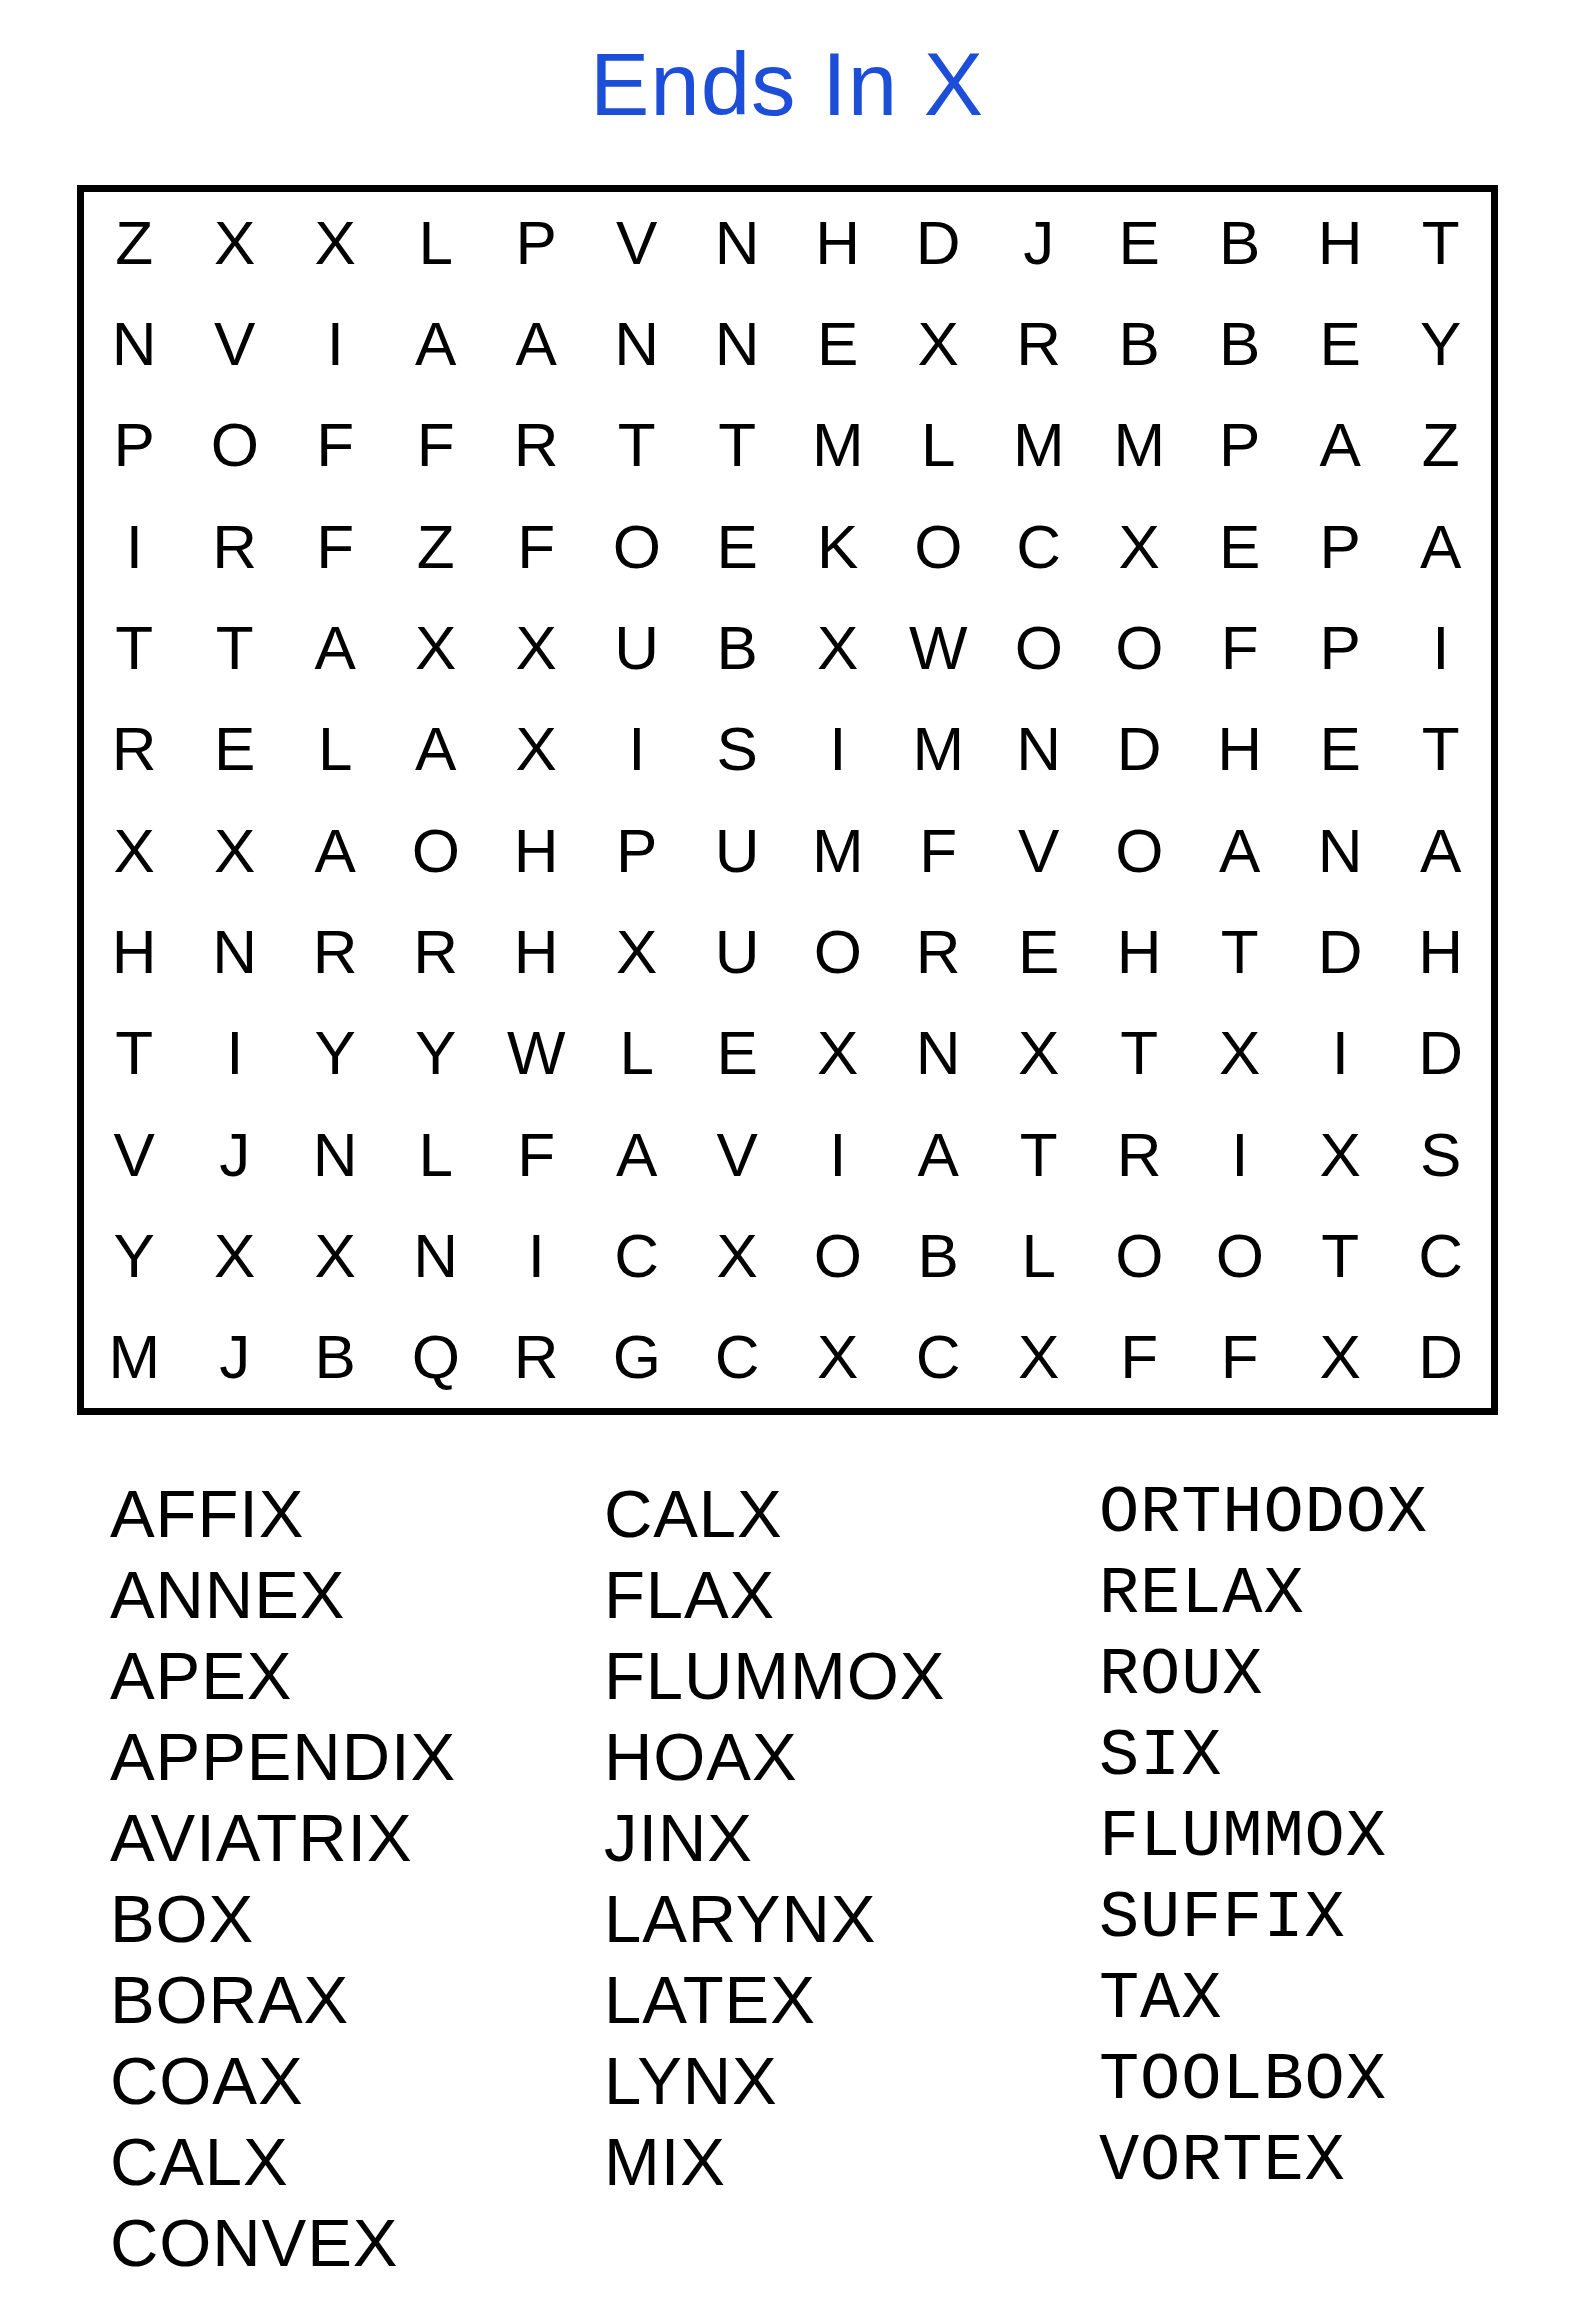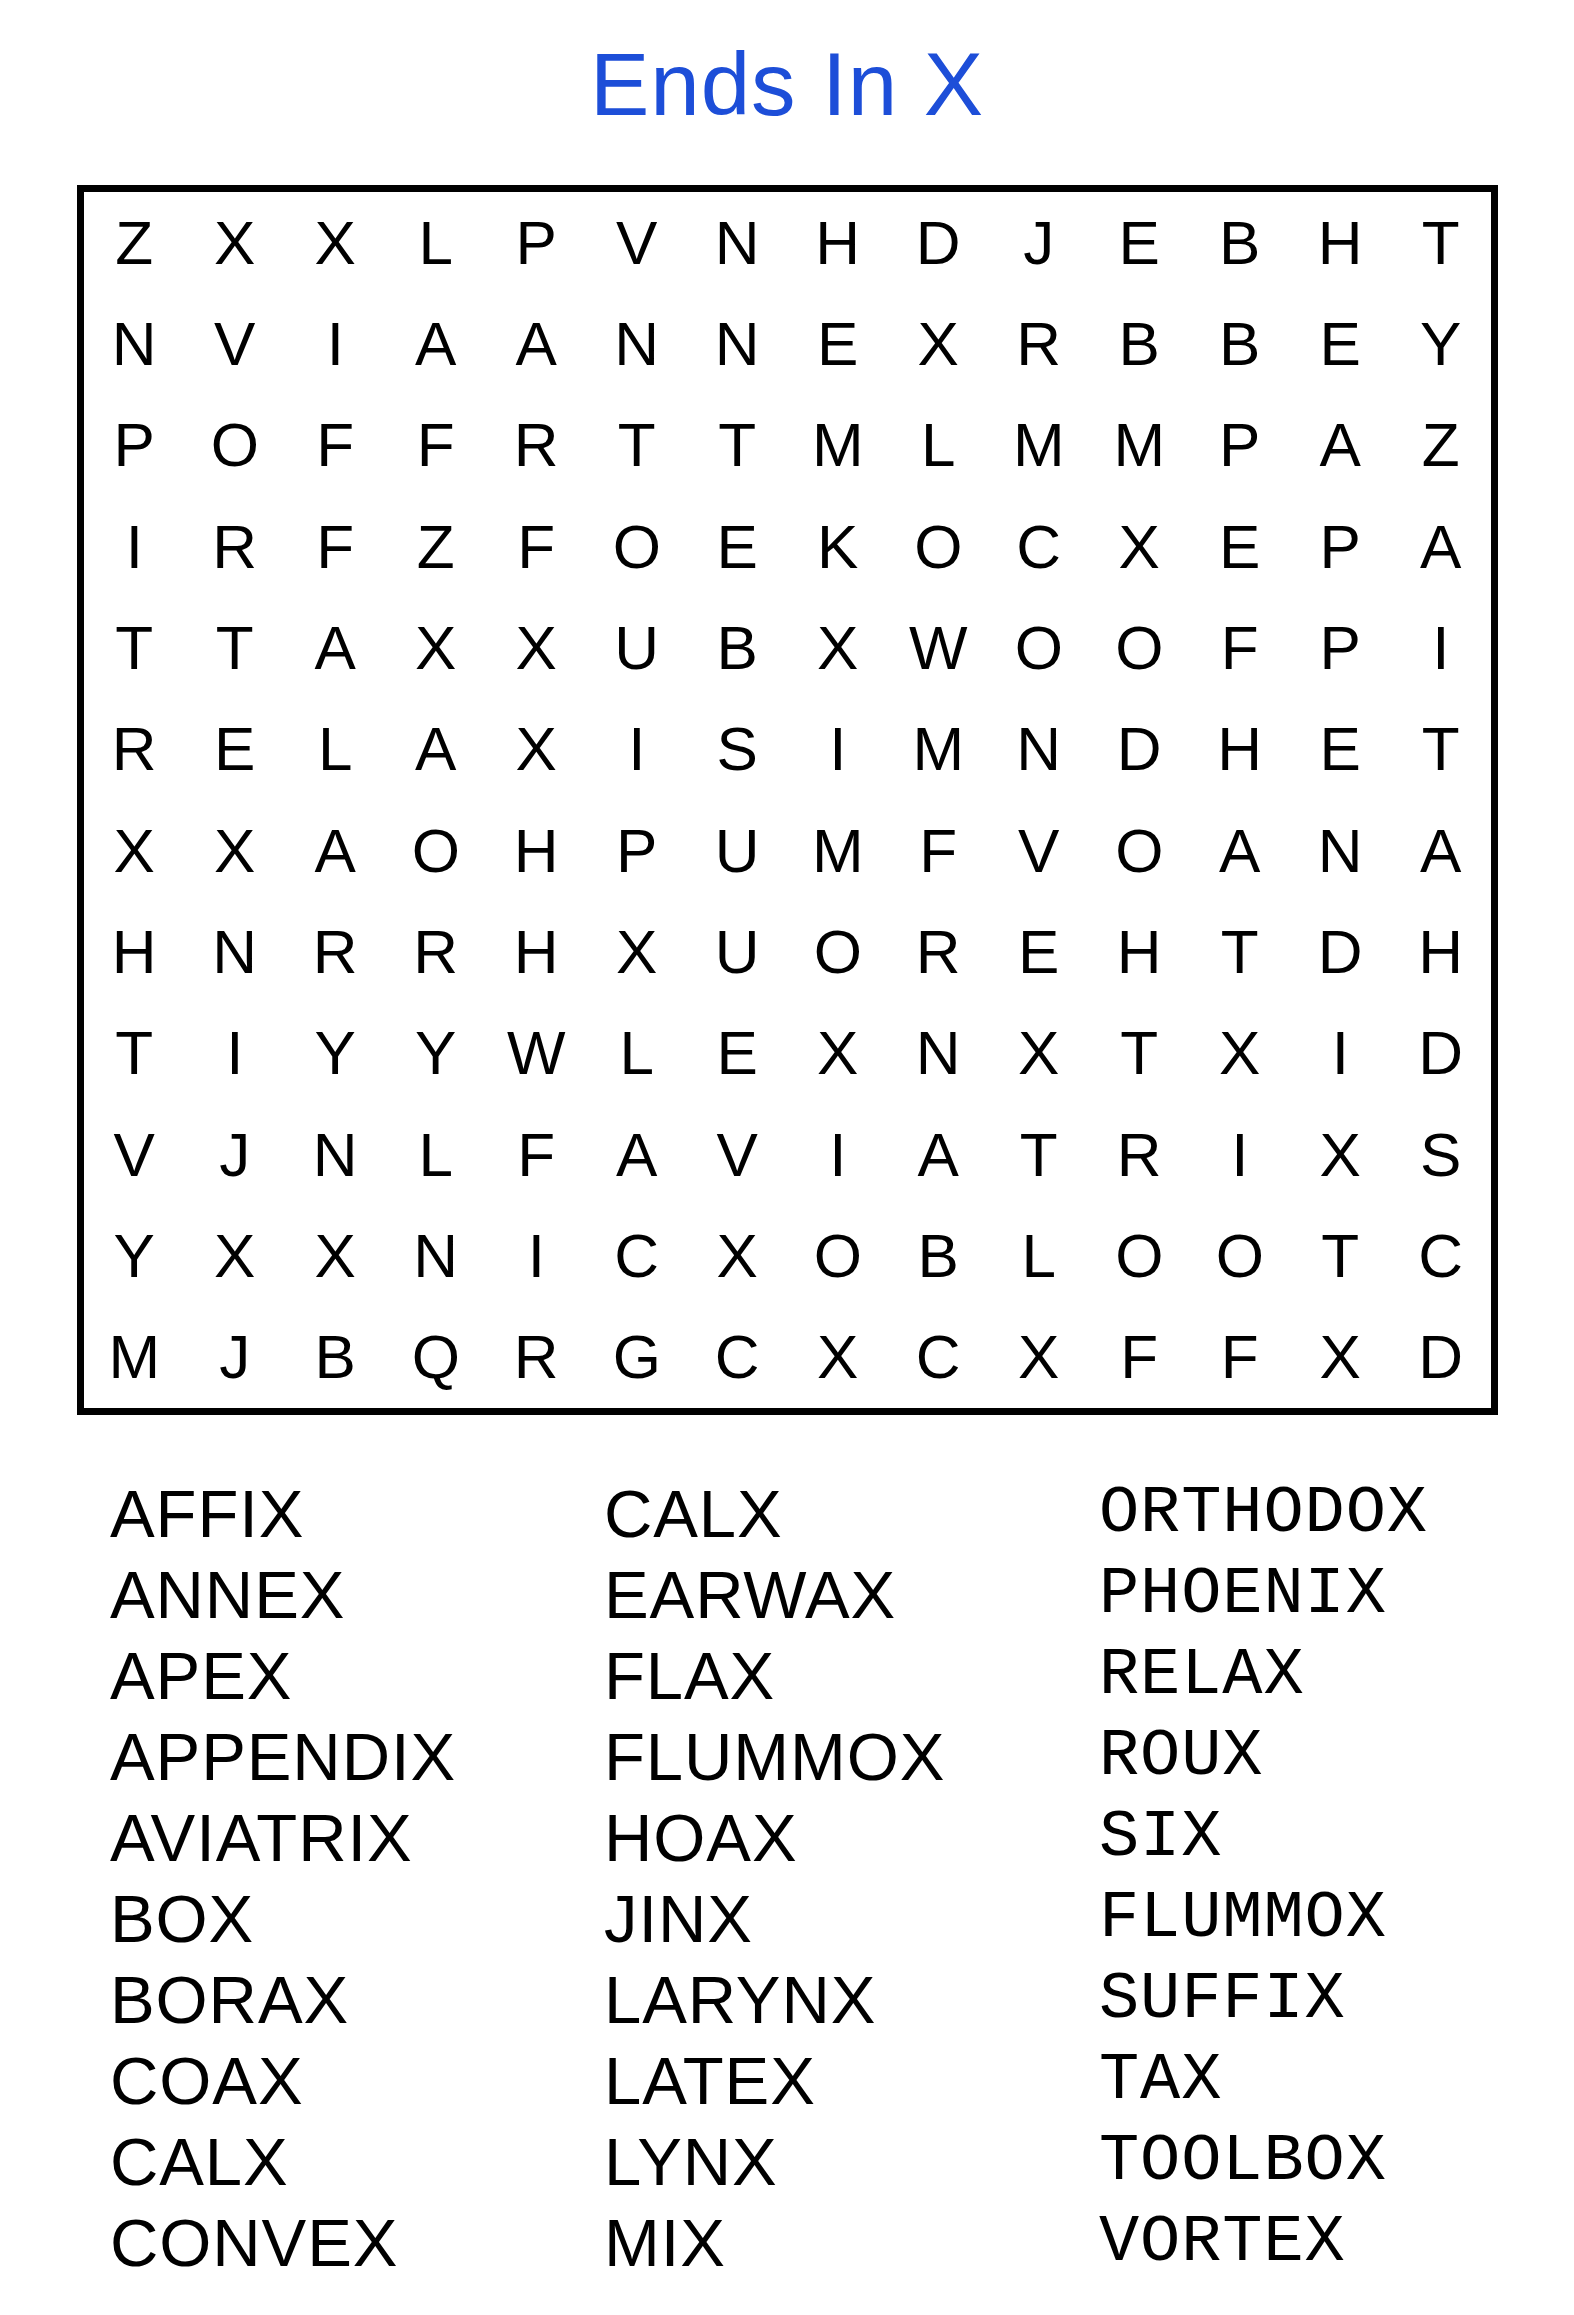--- a/index.html
+++ b/index.html
@@ -270,33 +270,31 @@
         <li class="word">APPENDIX</li>
         <li class="word">AVIATRIX</li>
         <li class="word">BOX</li>
         <li class="word">BORAX</li>
         <li class="word">COAX</li>
         <li class="word">CALX</li>
         <li class="word">CONVEX</li>
       </ul>
     <ul class="word-col word-col-2">
         <li class="word">CALX</li>
-        <li class="word">EARWAX</li>
         <li class="word">FLAX</li>
         <li class="word">FLUMMOX</li>
         <li class="word">HOAX</li>
         <li class="word">JINX</li>
         <li class="word">LARYNX</li>
         <li class="word">LATEX</li>
         <li class="word">LYNX</li>
         <li class="word">MIX</li>
       </ul>
     <ul class="word-col word-col-3">
         <li class="word">ORTHODOX</li>
-        <li class="word">PHOENIX</li>
         <li class="word">RELAX</li>
         <li class="word">ROUX</li>
         <li class="word">SIX</li>
         <li class="word">FLUMMOX</li>
         <li class="word">SUFFIX</li>
         <li class="word">TAX</li>
         <li class="word">TOOLBOX</li>
         <li class="word">VORTEX</li>
       </ul>
   </div>

